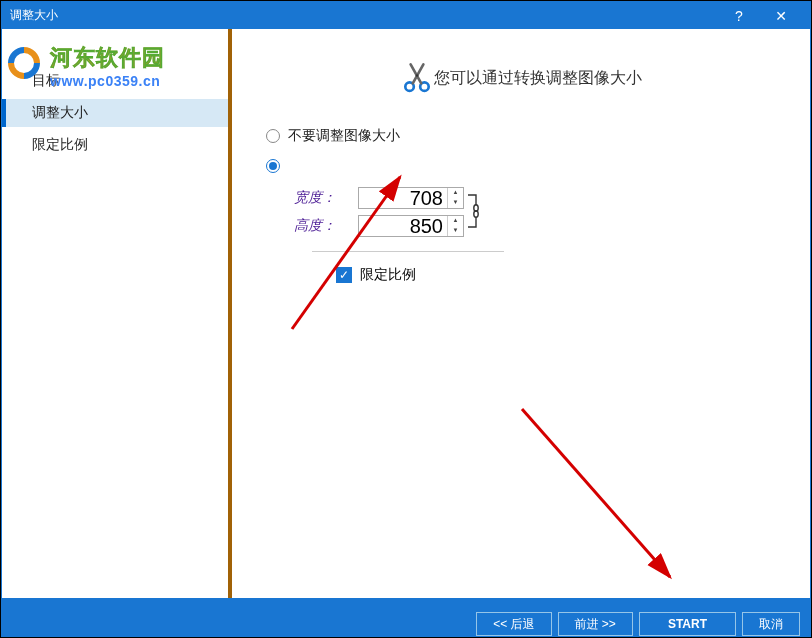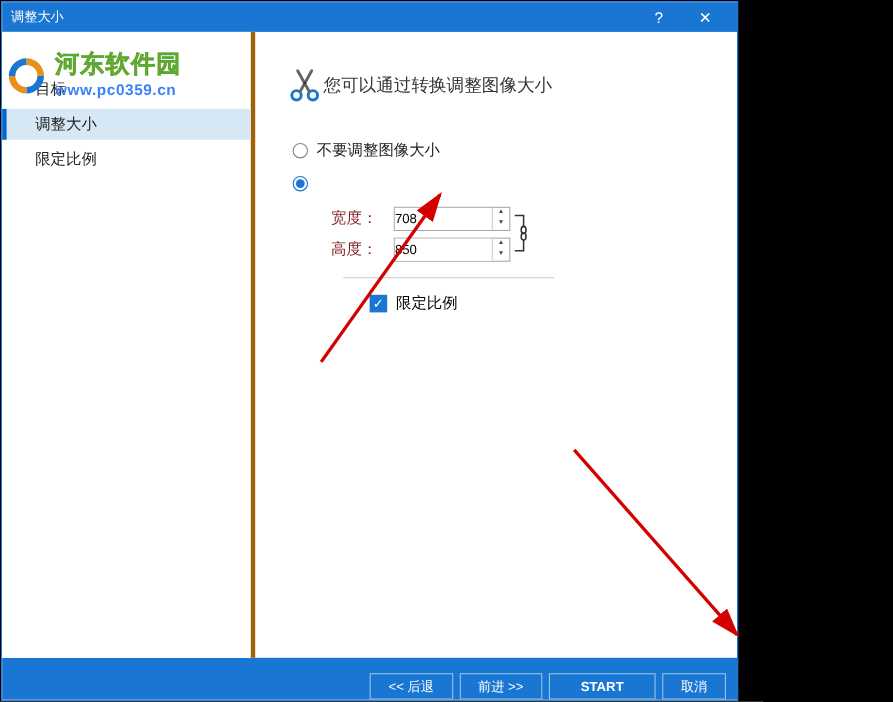--- a/index.html
+++ b/index.html
@@ -1,49 +1,49 @@
 <!DOCTYPE html>
 <html><head>
 <meta charset="utf-8">
 <style>
 * { margin: 0; padding: 0; box-sizing: border-box; font-family: "Microsoft YaHei", "Segoe UI", sans-serif; }
 body { width: 812px; height: 638px; overflow: hidden; background: #000; }
-.window { width: 670px; height: 636px; margin: 1px; background: #fff; display: flex; flex-direction: column; border: 1px solid #1976D2; }
+.window { width: 810px; height: 636px; margin: 1px; background: #fff; display: flex; flex-direction: column; border: 1px solid #1976D2; }
 .titlebar { height: 27px; background: #1976D2; display: flex; align-items: center; padding: 0 8px; color: #fff; font-size: 12px; }
 .titlebar .title { flex: 1; }
 .titlebar .btn { width: 42px; height: 27px; display: flex; align-items: center; justify-content: center; font-size: 14px; }
 .content { flex: 1; display: flex; position: relative; }
 .sidebar { width: 230px; background: #fff; padding-top: 38px; border-right: 4px solid #a16207; }
 .sidebar-item { height: 28px; display: flex; align-items: center; padding-left: 30px; font-size: 14px; color: #222; margin-bottom: 4px; }
 .sidebar-item.active { background: #D6E8F5; border-left: 4px solid #0066CC; padding-left: 26px; font-weight: 500; }
 .main { flex: 1; padding: 30px 28px 20px 28px; position: relative; }
-.page-header { display: flex; align-items: center; margin-bottom: 30px; }
+.page-header { display: flex; align-items: center; margin-bottom: 30px; justify-content: center; }
 .page-icon svg { width: 34px; height: 34px; }
 .page-title { font-size: 16px; color: #333; }
 .form { padding-left: 6px; }
 .radio-row { display: flex; align-items: center; gap: 8px; margin-bottom: 14px; font-size: 14px; color: #222; }
 .radio { width: 14px; height: 14px; border: 1px solid #888; border-radius: 50%; display: flex; align-items: center; justify-content: center; background: #fff; }
 .radio.checked { border-color: #1976D2; }
 .radio.checked::after { content: ""; width: 8px; height: 8px; background: #1976D2; border-radius: 50%; }
 .radio-row.selected .label { border: 1px solid #224080; padding: 1px 4px 2px 4px; }
 .dim-block { padding-left: 28px; margin-top: 10px; position: relative; }
 .dim-row { display: flex; align-items: center; gap: 8px; margin-bottom: 6px; font-size: 14px; }
-.dim-label { width: 56px; text-align: center; color: #7f1d1d; }
+.dim-label { width: 56px; text-align: left; color: #4c1d95; font-style: italic; }
 .spinner { width: 106px; height: 22px; border: 1px solid #aaa; display: flex; background: #fff; }
-.spinner input { flex: 1; border: none; padding-right: 4px; font-size: 12px; outline: none; width: 80px; }
+.spinner input { flex: 1; border: none; text-align: right; padding-right: 4px; font-size: 20px; outline: none; width: 80px; }
 .spinner-btns { width: 16px; display: flex; flex-direction: column; border-left: 1px solid #ccc; }
 .spinner-btns span { flex: 1; font-size: 6px; line-height: 8px; text-align: center; color: #444; }
 .link-icon { position: absolute; left: 200px; top: 4px; font-size: 16px; color: #333; }
 .sep { border-top: 1px solid #ccc; margin: 14px 0 14px 18px; width: 192px; }
 .check-row { display: flex; align-items: center; gap: 8px; margin-left: 42px; font-size: 14px; }
 .checkbox { width: 16px; height: 16px; background: #1976D2; display: flex; align-items: center; justify-content: center; color: #fff; font-size: 12px; }
 .footer { height: 38px; background: #1976D2; display: flex; align-items: flex-end; justify-content: flex-end; padding: 0 10px; gap: 6px; }
 .footer-btn { height: 24px; padding: 0 16px; background: #1976D2; border: 1px solid #95c5e8; color: #fff; font-size: 12px; display: flex; align-items: center; }
 .footer-btn.primary { font-weight: bold; padding: 0 28px; }
-.watermark { position: absolute; top: 14px; left: 2px; display: flex; align-items: flex-end; gap: 6px; z-index: 10; pointer-events: none; }
+.watermark { position: absolute; top: 14px; left: 2px; display: flex; align-items: flex-start; gap: 6px; z-index: 10; pointer-events: none; }
 .wm-text { display: flex; flex-direction: column; }
 .wm-line1 { font-size: 22px; font-weight: bold; color: #D89020; -webkit-text-stroke: 0.5px #5a3; letter-spacing: 1px; }
 .wm-line2 { font-size: 14px; font-weight: bold; color: #3b82f6; letter-spacing: 0.5px; }
 .arrow { position: absolute; pointer-events: none; }
 </style>
 </head>
 <body>
 
 <div class="window">
 

